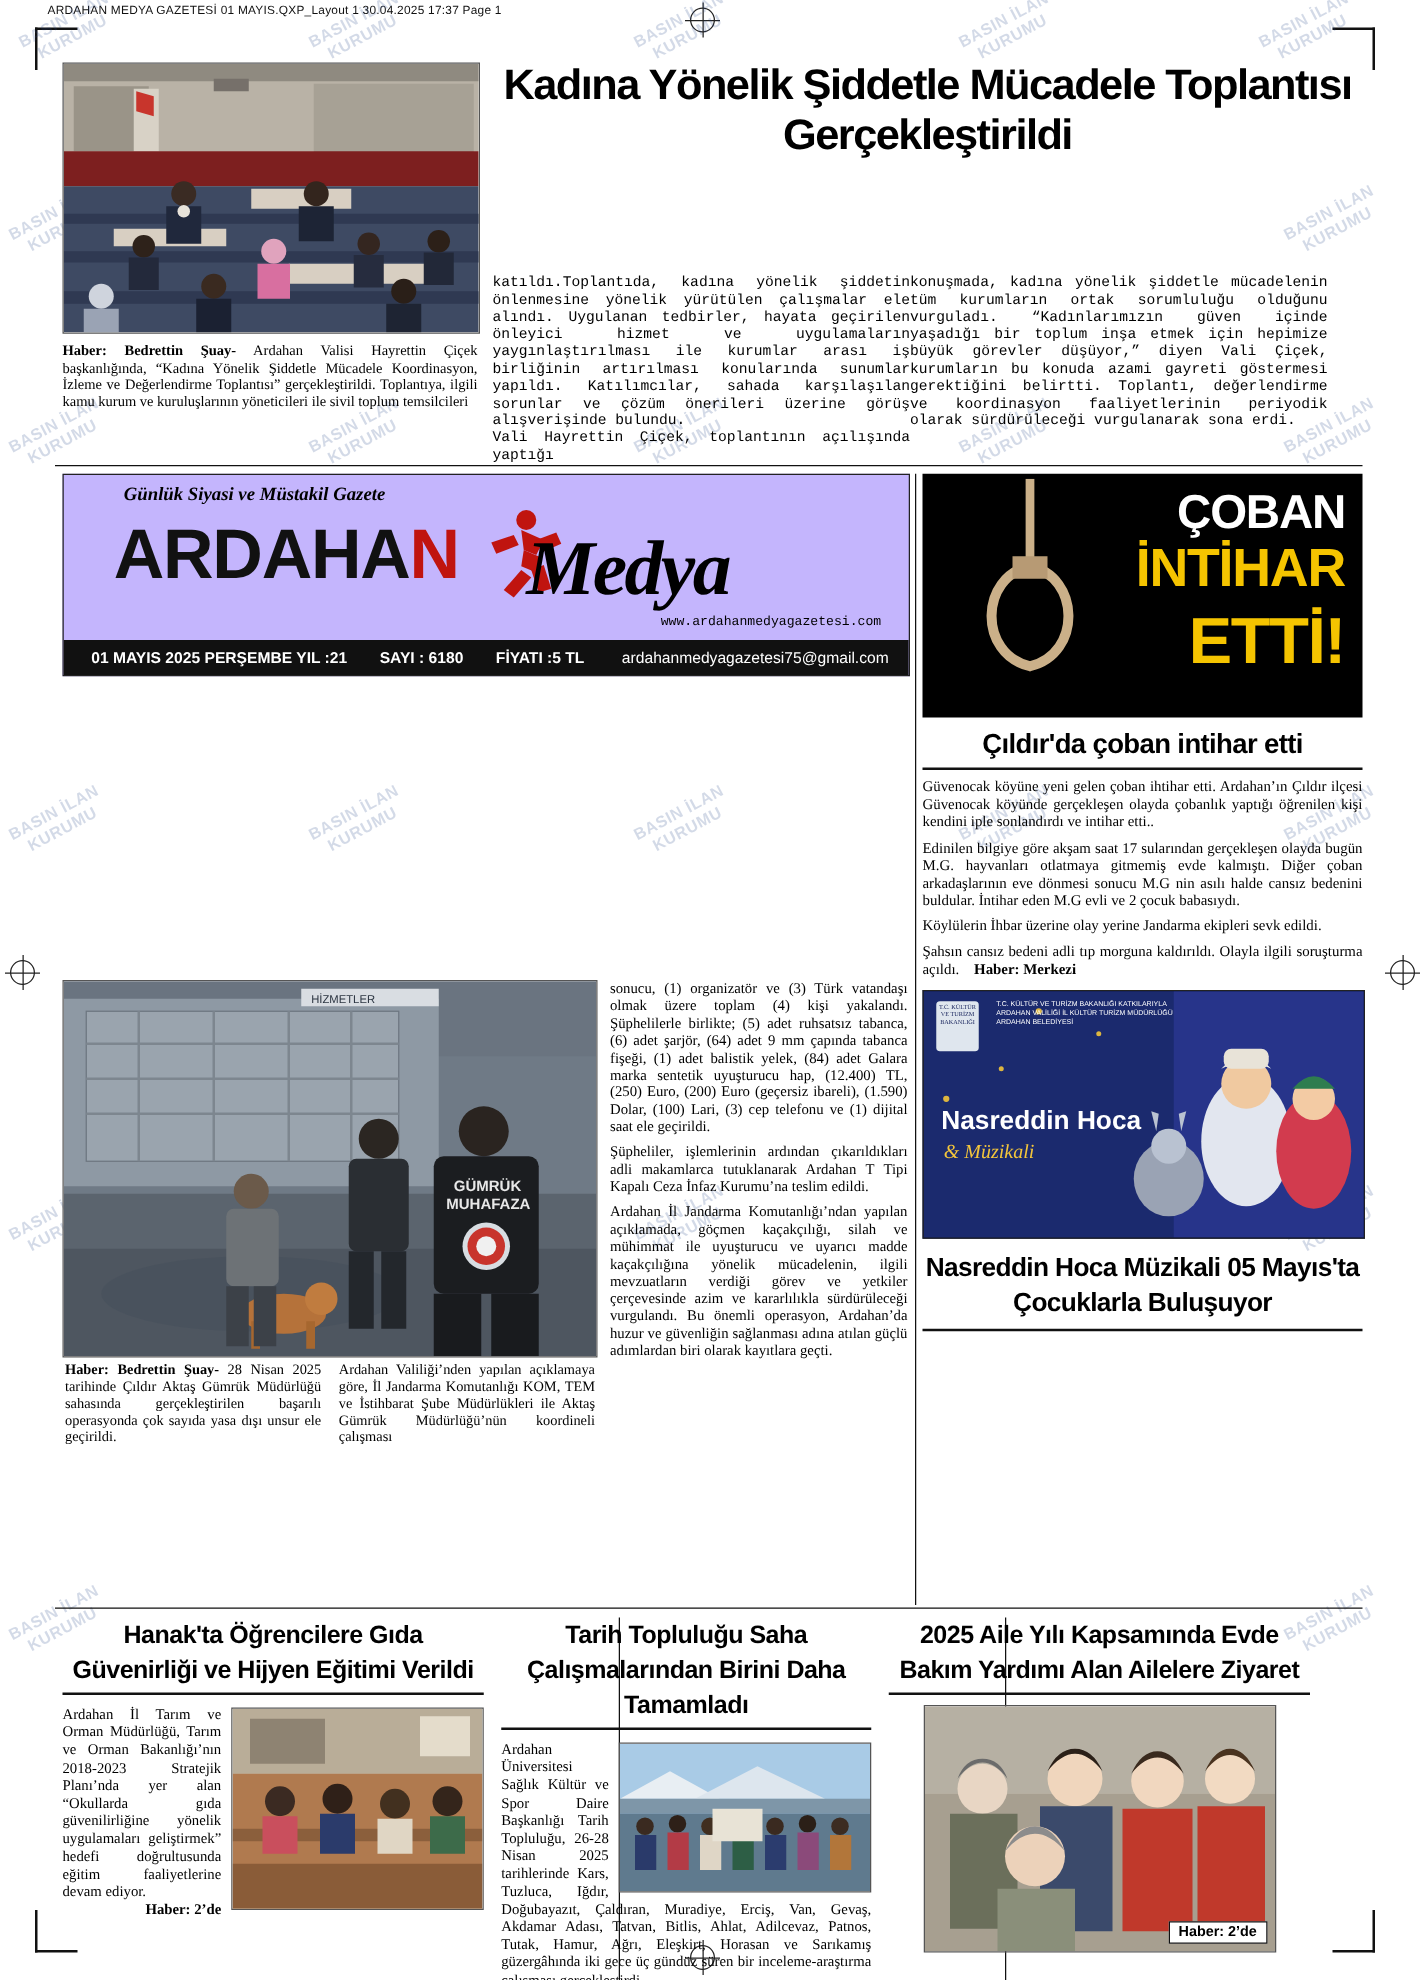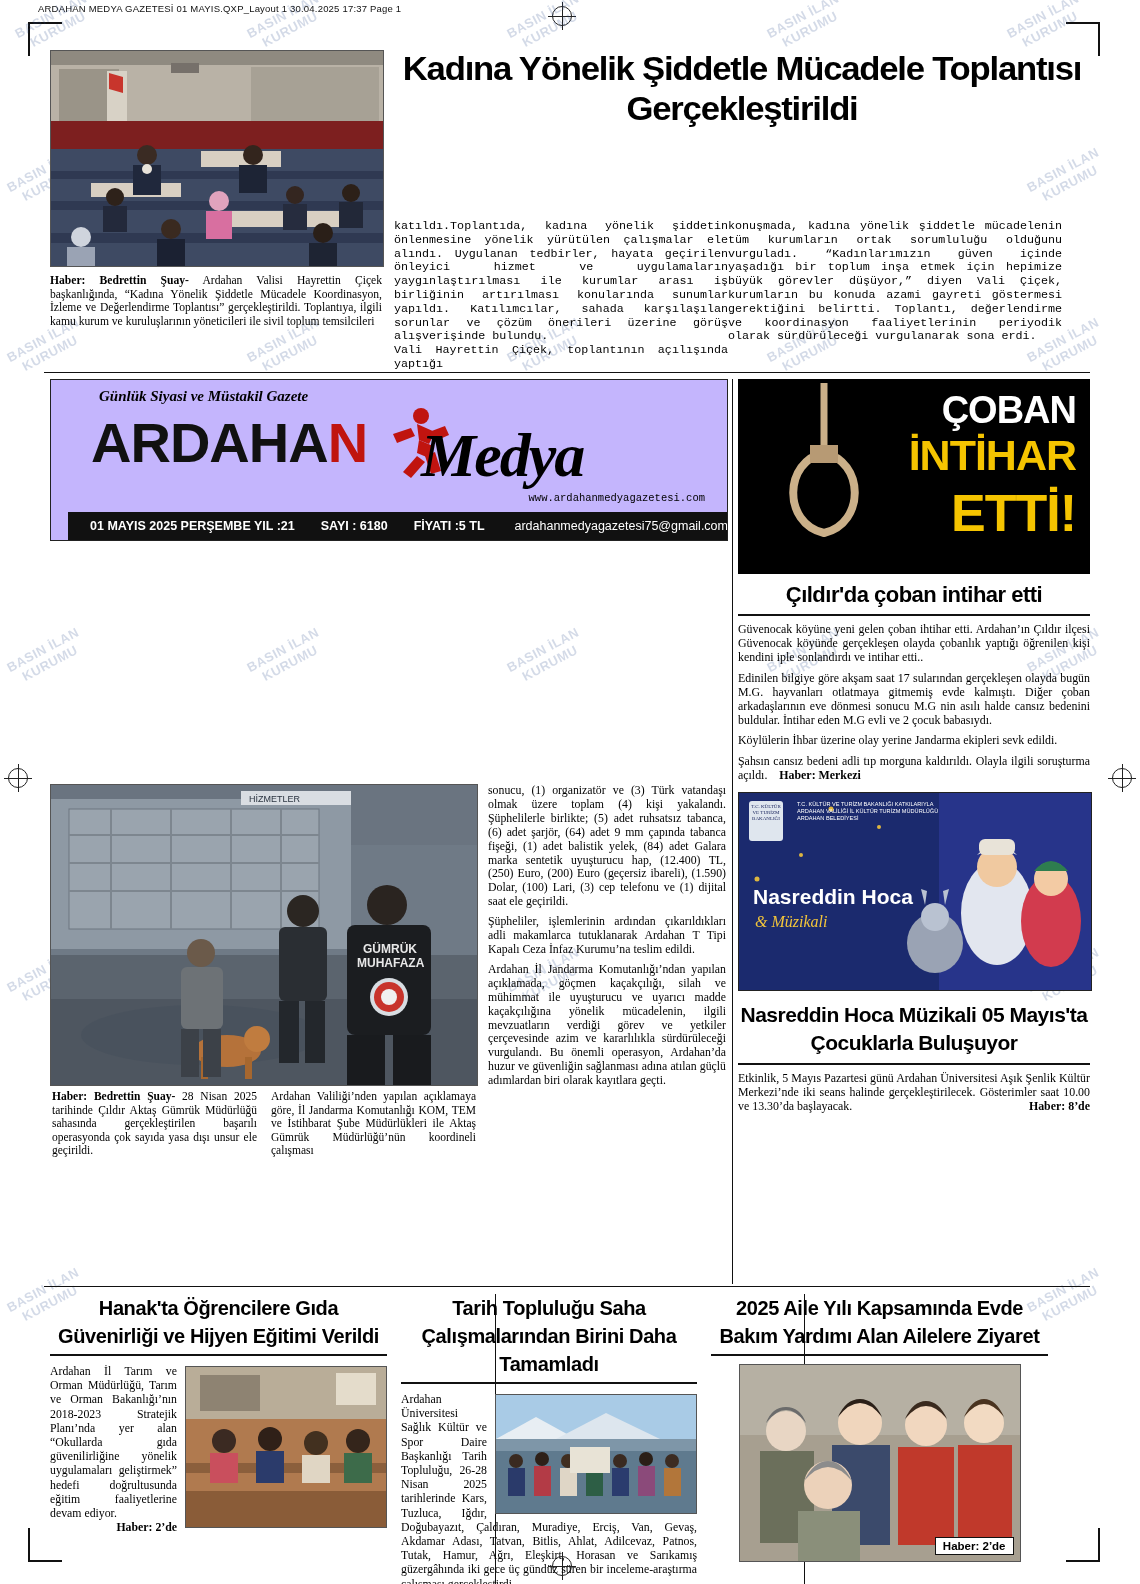--- a/index.html
+++ b/index.html
@@ -42,21 +42,21 @@
 
   
   .masthead{position:absolute;left:6px;top:337px;width:676px;height:160px;border:1px solid #222;background:#c4b5fd;overflow:hidden;}
   .mh-slogan{position:absolute;left:48px;top:8px;font-family:"Liberation Serif",serif;font-style:italic;font-weight:700;font-size:15px;}
   .mh-title{position:absolute;left:30px;top:16px;width:640px;height:90px;}
   .mh-ardahan{position:absolute;left:10px;top:14px;font-family:"Liberation Sans",sans-serif;font-weight:700;font-size:56px;letter-spacing:-1px;color:#111;}
   .mh-ardahan .red{color:#c0140f;}
   .mh-medya{position:absolute;left:340px;top:24px;font-family:"Liberation Serif",serif;font-style:italic;font-weight:700;font-size:62px;letter-spacing:-2px;}
   .mh-runner{position:absolute;left:300px;top:8px;width:70px;height:84px;}
   .mh-url{position:absolute;right:22px;top:112px;font-family:Liberation Mono, monospace;font-size:10.5px;}
-  .mh-strip{position:absolute;left:17px;bottom:0;width:100%;height:28px;background:#111;color:#fff;
+  .mh-strip{position:absolute;left:0;bottom:0;width:100%;height:28px;background:#111;color:#fff;
       font-family:"Liberation Sans",sans-serif;font-weight:700;font-size:12.5px;display:flex;align-items:center;gap:26px;padding-left:22px;box-sizing:border-box;}
   .mh-strip .mail{font-weight:400;margin-left:auto;padding-right:16px;}
 
   
   .main-head{position:absolute;left:6px;top:508px;width:676px;}
   .main-head h2{margin:0;font-family:"Liberation Sans",sans-serif;font-weight:700;font-size:41px;line-height:48px;
       letter-spacing:-1.5px;text-align:center;border-bottom:3px solid #111;padding-bottom:4px;}
   .main-sub{margin:10px 0 0;font-size:25.5px;line-height:34px;text-align:center;}
 
   .main-photo{position:absolute;left:6px;top:742px;width:426px;height:300px;overflow:hidden;border:1px solid #555;}
@@ -443,21 +443,20 @@
         <div class="nas-logo">T.C. KÜLTÜR VE TURİZM BAKANLIĞI KATKILARIYLA
 ARDAHAN VALİLİĞİ
 İL KÜLTÜR TURİZM MÜDÜRLÜĞÜ
 ARDAHAN BELEDİYESİ</div>
         <div class="nas-title">Nasreddin Hoca</div>
         <div class="nas-sub">&amp; Müzikali</div>
       </div>
 
       <h4>Nasreddin Hoca Müzikali 05 Mayıs'ta Çocuklarla Buluşuyor</h4>
       <div class="rule"></div>
-      <p><span>Etkinlik, 5 Mayıs Pazartesi günü Ardahan Üniversitesi Aşık Şenlik Kültür Merkezi’nde iki seans halinde gerçekleştirilecek. Gösterimler saat 10.00 ve 13.30’da başlayacak.</span> <b style="float:right">Haber: 8’de</b></p>
     </div>
 
     <div class="bottom">
 
       <div class="bcol">
         <h5>Hanak'ta Öğrencilere Gıda Güvenirliği ve Hijyen Eğitimi Verildi</h5>
         <div class="rule"></div>
         <div class="photo wrap-photo" style="width:200px;height:160px;">
           <svg viewBox="0 0 200 160" width="200" height="160" preserveAspectRatio="none">
             <rect width="200" height="160" fill="#cfc3ae"></rect>

